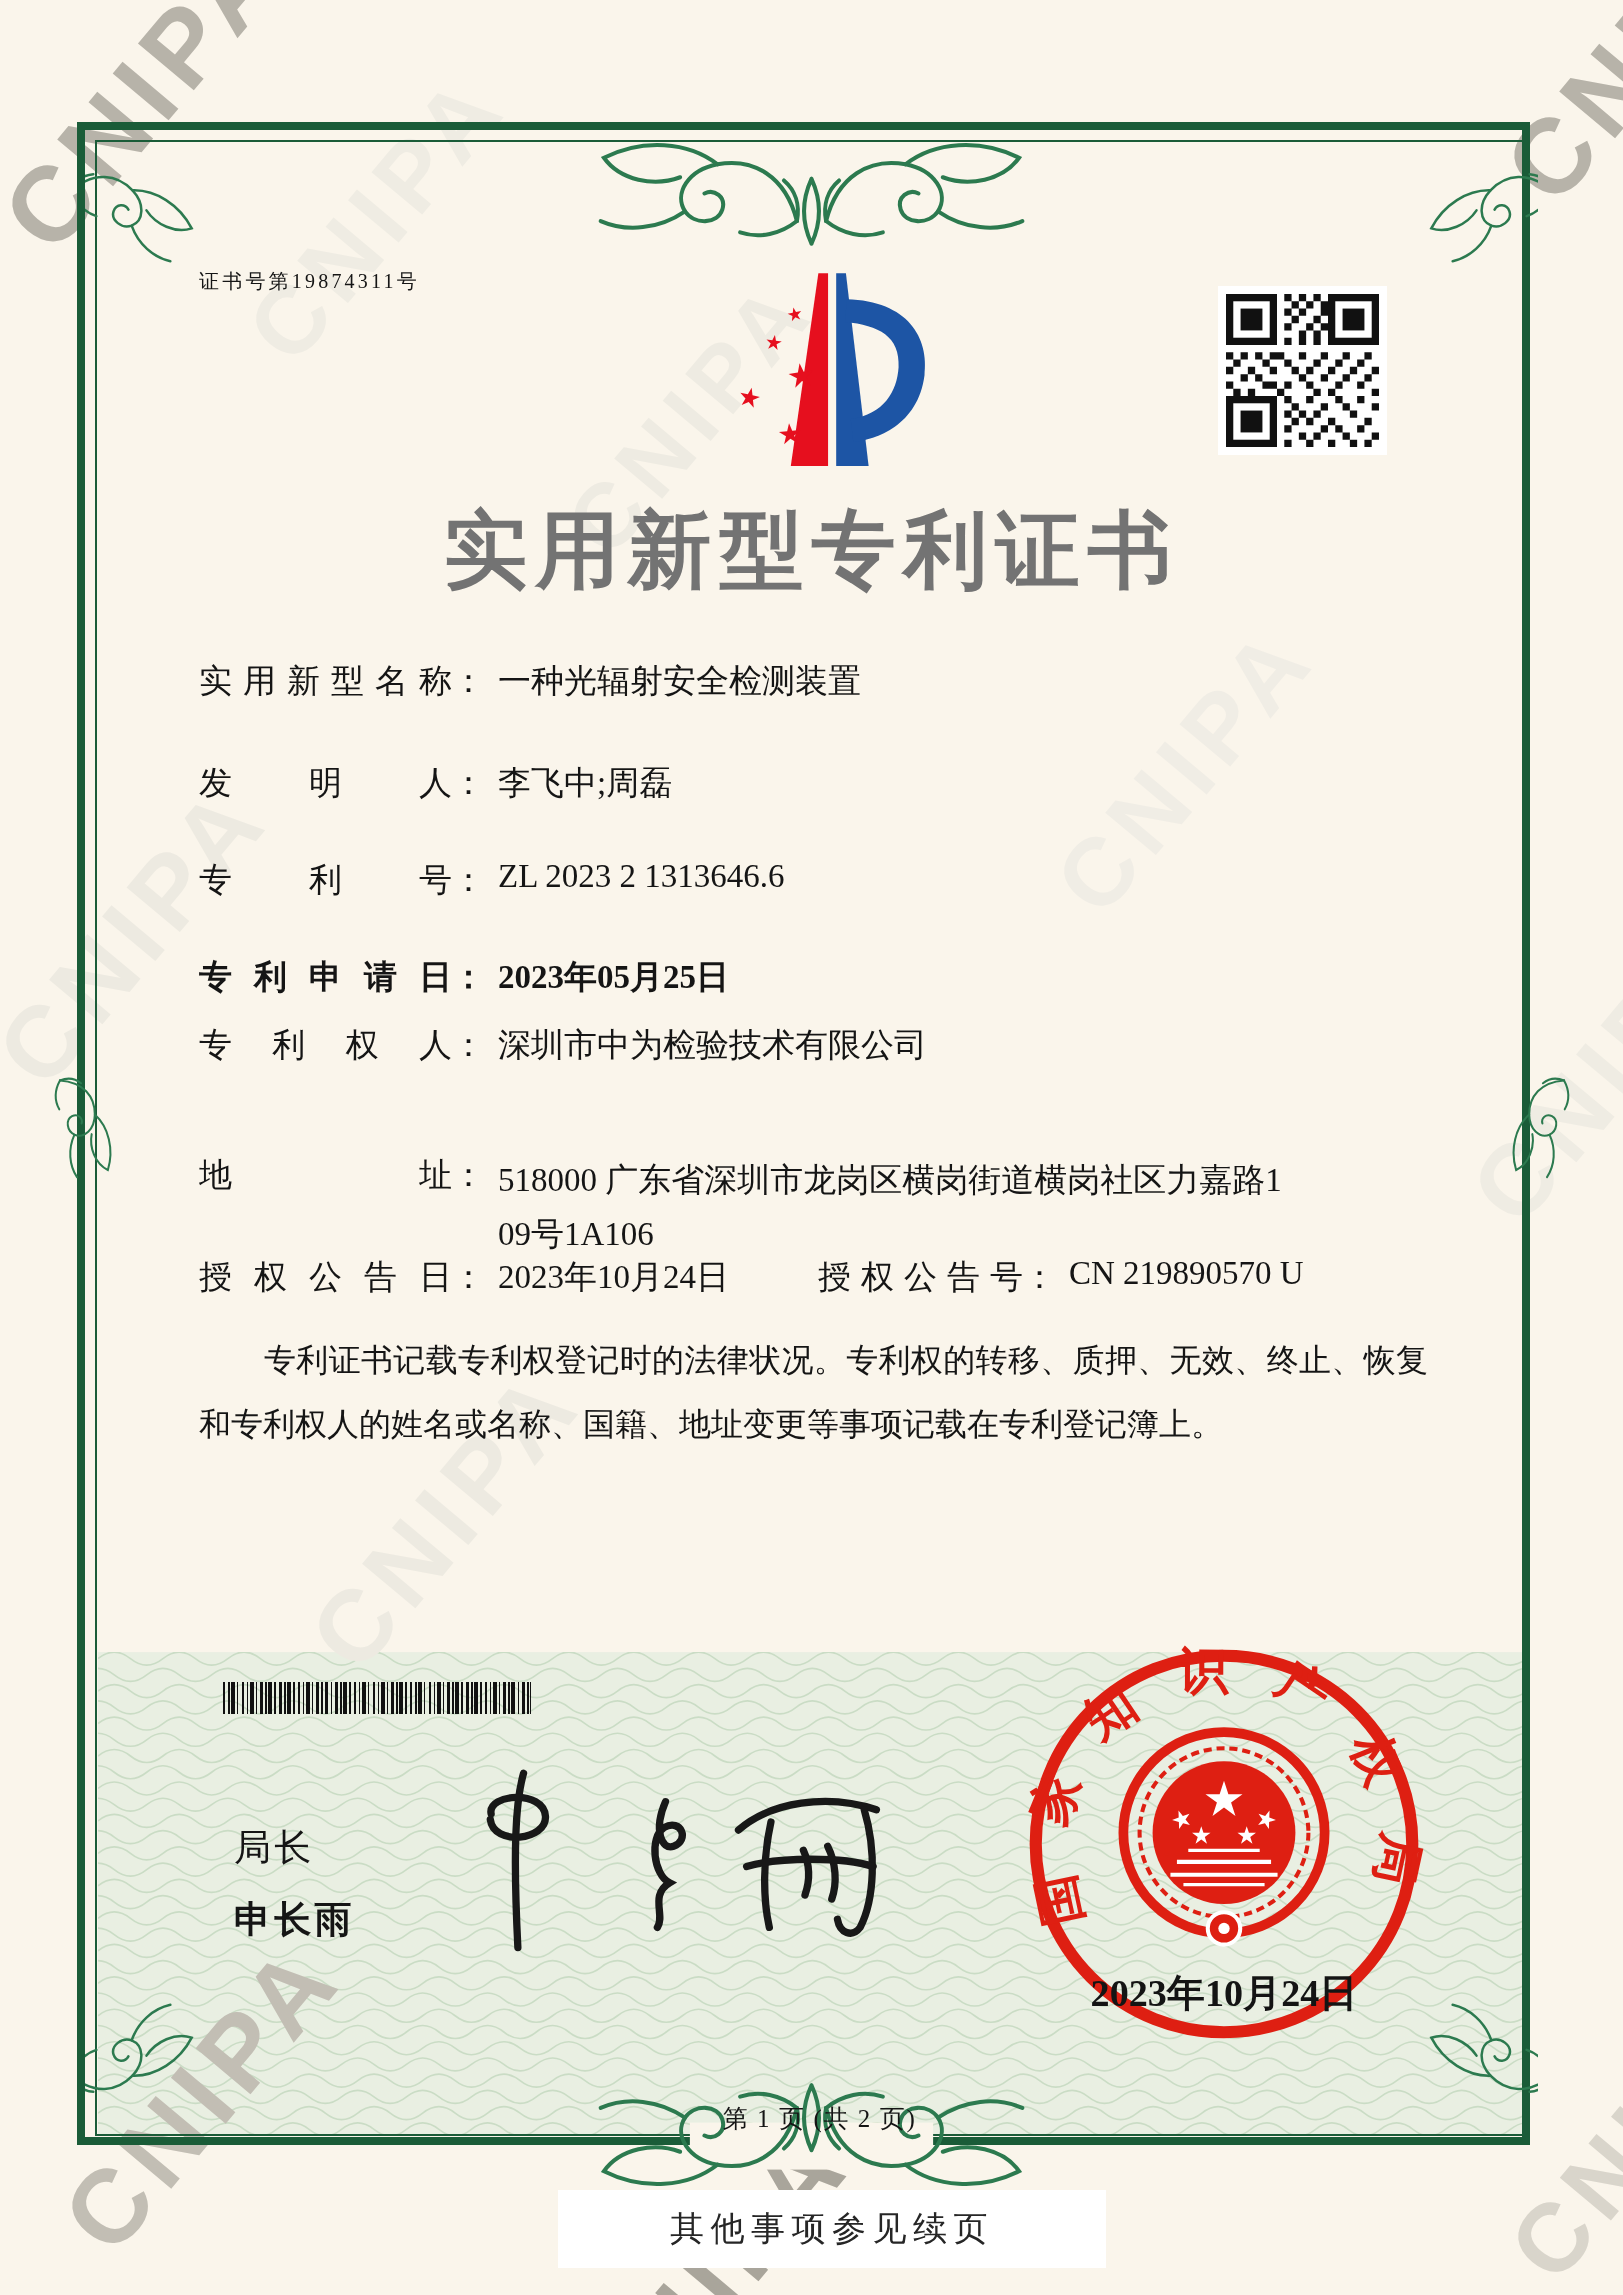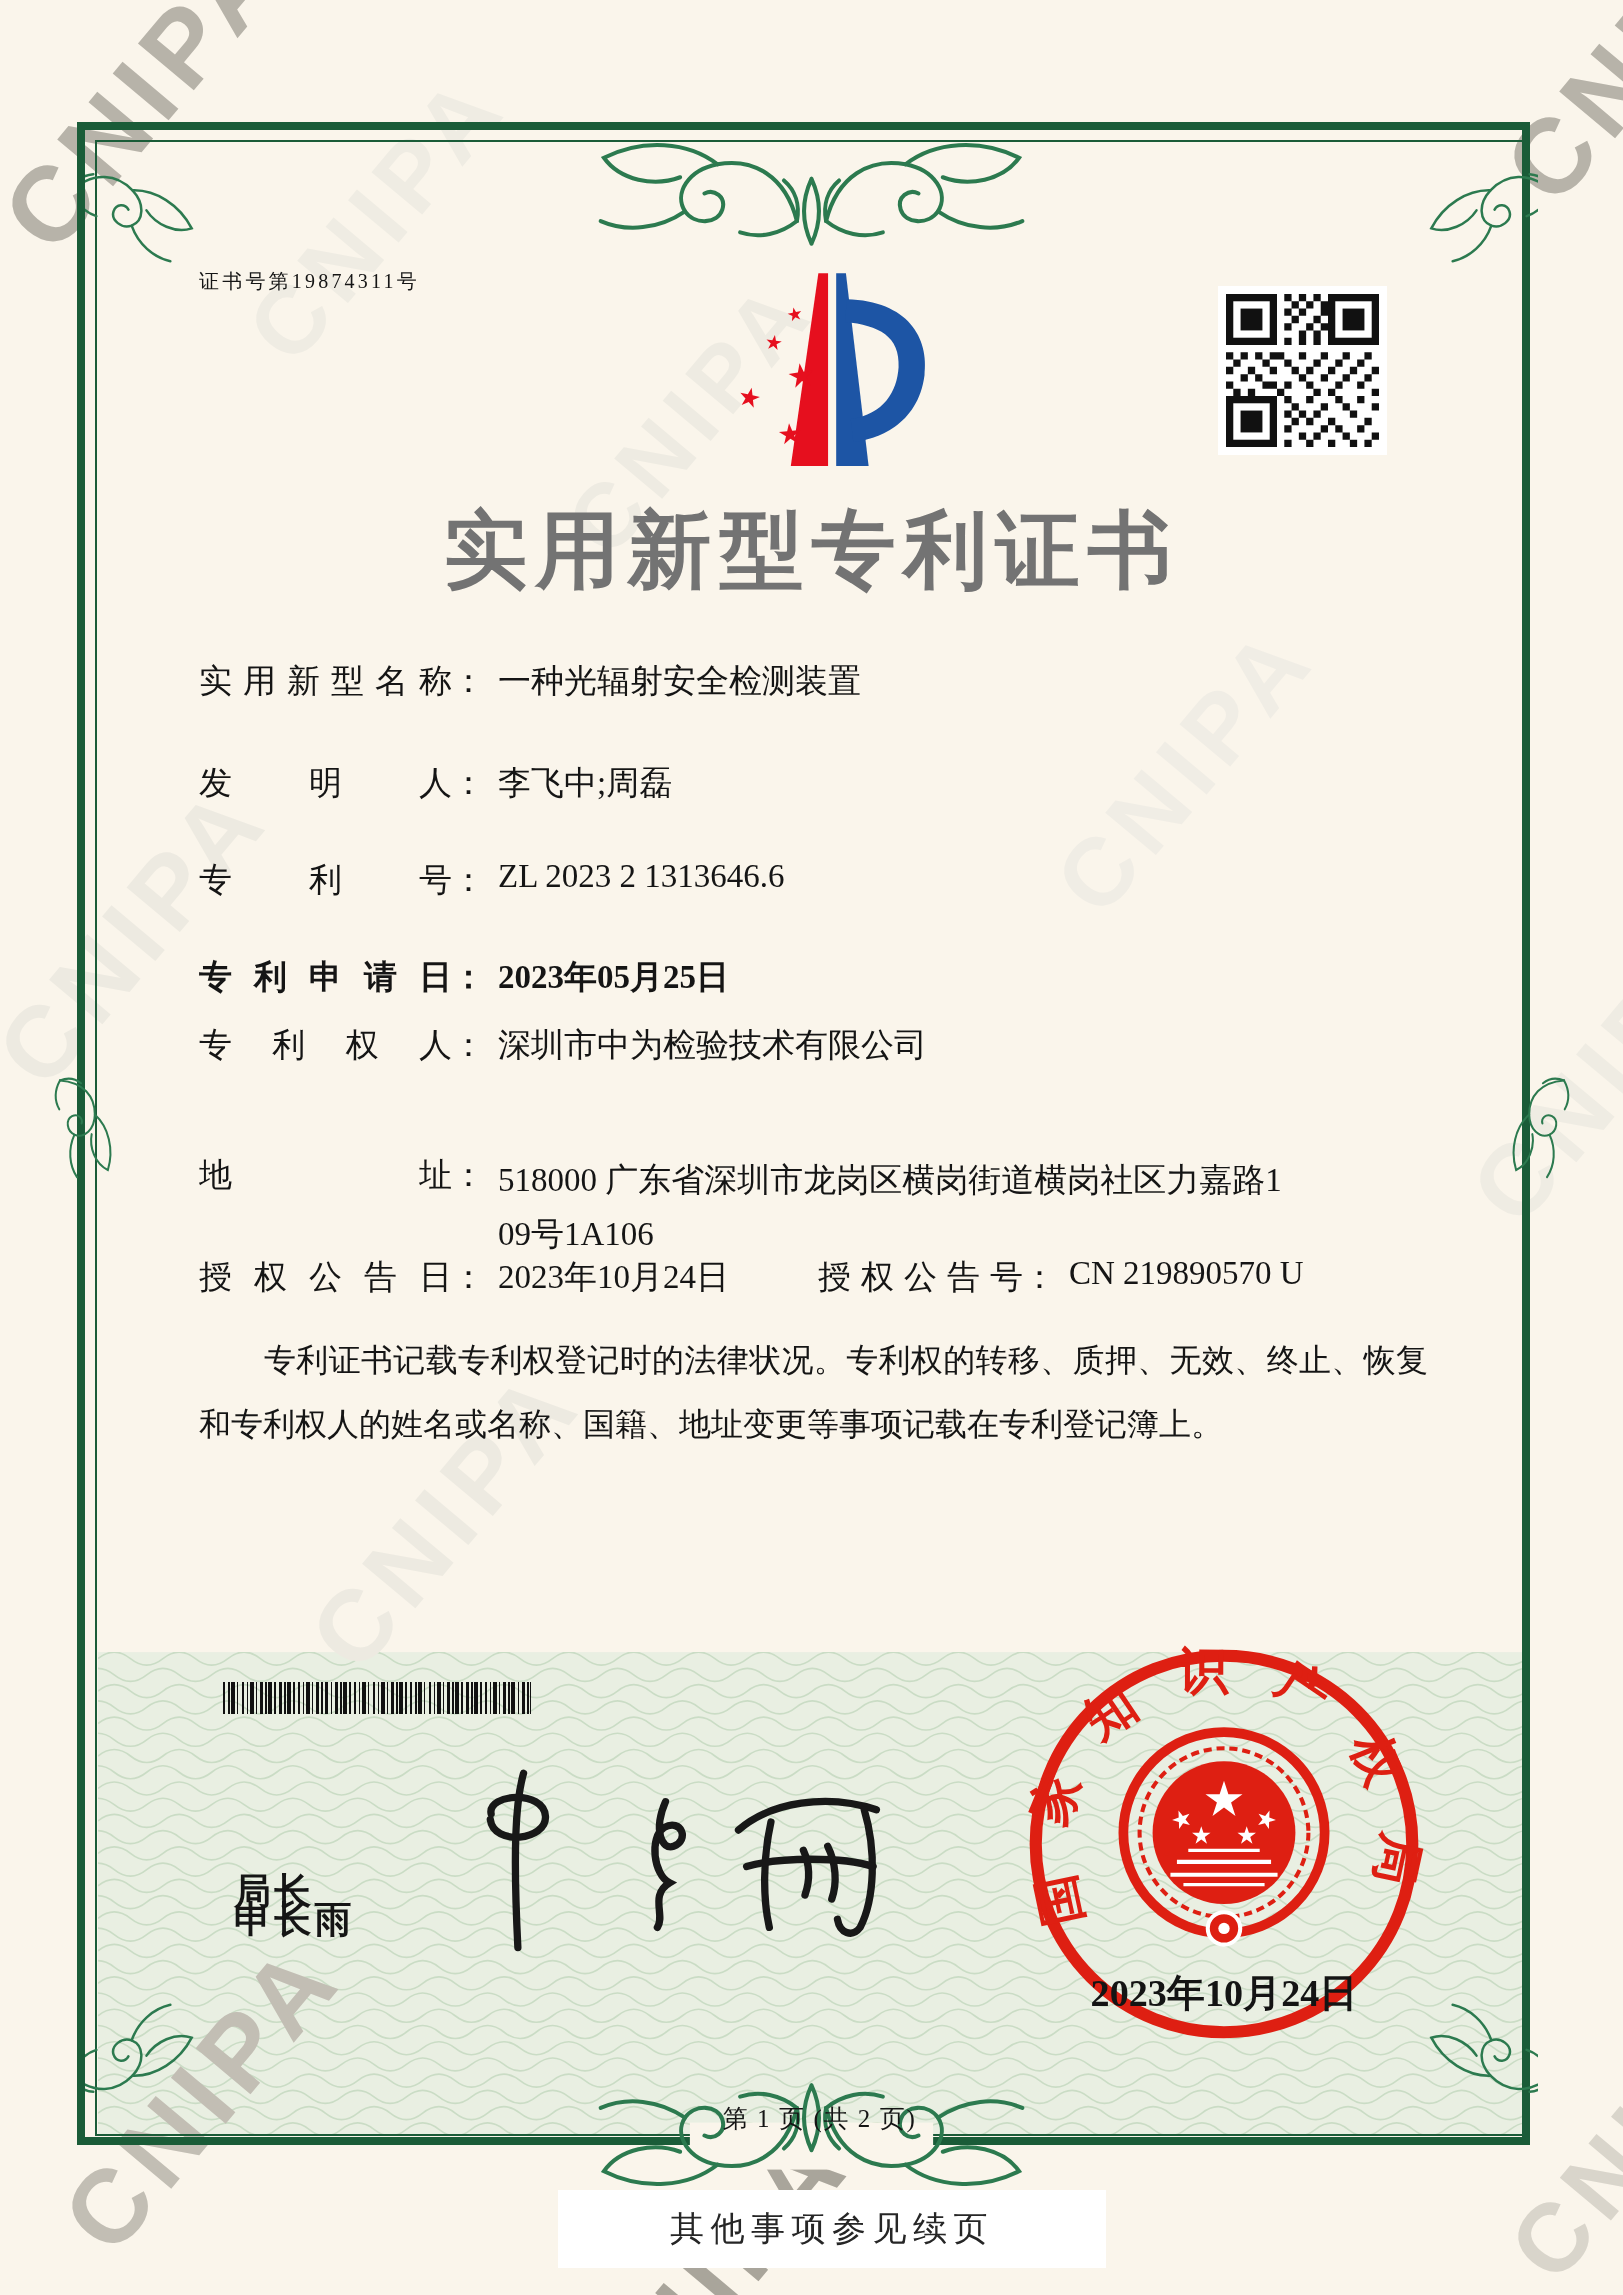--- a/index.html
+++ b/index.html
@@ -34,21 +34,21 @@
 
   
   .body-text{position:absolute;left:199px;top:1328px;width:1229px;font-size:32px;line-height:64px;text-align:justify;}
   .body-text p{margin:0 0 11.4px 0;text-indent:65px;}
 
   
   .barcode{position:absolute;left:223px;top:1682px;width:308px;height:32px;
     background:repeating-linear-gradient(90deg,#111 0 2.4px,transparent 2.4px 4.9px,#111 4.9px 6.5px,transparent 6.5px 8px,#111 8px 12px,transparent 12px 14px,#111 14px 15.4px,transparent 15.4px 18.7px);}
 
   
-  .signer-title{position:absolute;left:234px;top:1823px;font-size:37px;font-weight:bold;font-family:"Liberation Sans","DejaVu Sans",sans-serif;letter-spacing:3.2px;margin-top:44px;}
+  .signer-title{position:absolute;left:234px;top:1823px;font-size:37px;font-weight:normal;font-family:"Liberation Sans","DejaVu Sans",sans-serif;letter-spacing:3.2px;}
   .signer-name{position:absolute;left:234px;top:1895px;font-size:37px;font-weight:bold;font-family:"Liberation Sans","DejaVu Sans",sans-serif;letter-spacing:3.2px;}
   .signature{position:absolute;left:422px;top:1753px;}
 
   
   .seal{position:absolute;left:1013px;top:1633px;}
 
   
   .page-info{position:absolute;left:8px;top:2102px;width:100%;text-align:center;font-size:25px;letter-spacing:1.6px;}
   .cont-box{position:absolute;left:558px;top:2190px;width:548px;height:78px;background:#ffffff;display:flex;align-items:center;justify-content:center;}
   .cont-note{font-size:34px;letter-spacing:6.5px;color:#262626;}

